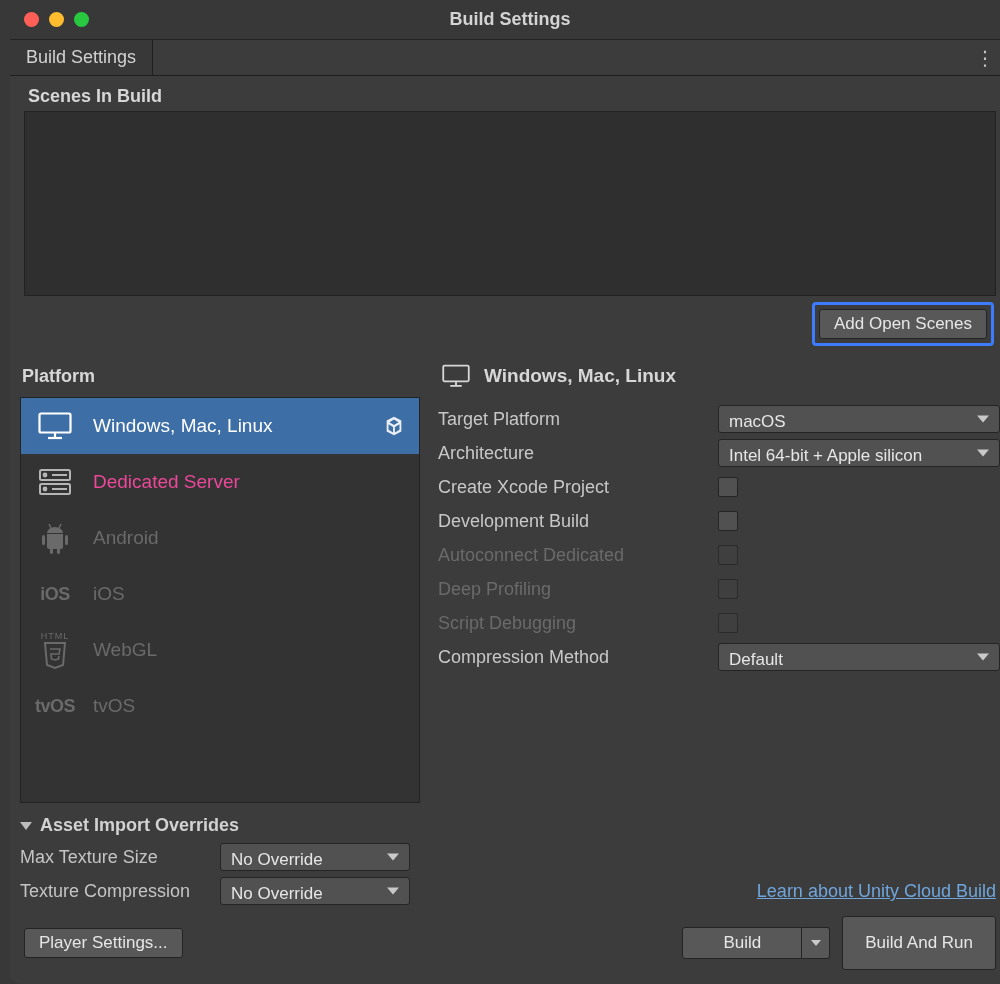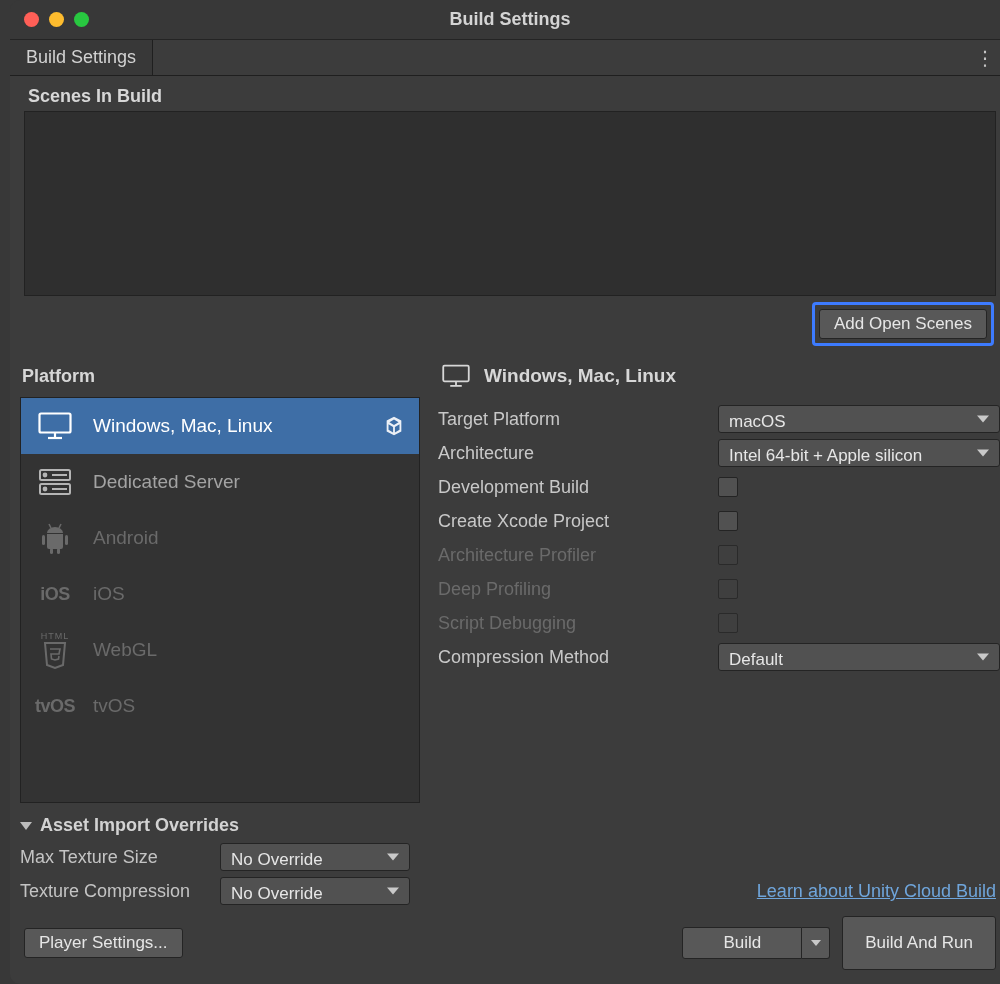--- a/index.html
+++ b/index.html
@@ -45,21 +45,21 @@
     background:#585858; color:#e6e6e6; border:1px solid #242424; border-radius:3px;
     padding:4px 14px; font-size:17px; cursor:pointer;
   }
   .main-cols { display:flex; gap:18px; margin-top:16px; flex:1; min-height:0;}
   .left-col { width:400px; display:flex; flex-direction:column;}
   .right-col { flex:1; display:flex; flex-direction:column;}
   .platform-list {
     background:#333333; border:1px solid #222; flex:1; margin-top:6px; overflow:hidden;
   }
   .platform-item {
-    display:flex; align-items:center; gap:18px; padding:10px 14px; font-size:19px; color:#a3a3a3;
+    display:flex; align-items:center; gap:18px; padding:10px 14px; font-size:19px; color:#ec4899;
     height:56px;
   }
   .platform-item.disabled { color:#6a6a6a;}
   .platform-item.selected { background:#3e6ea6; color:#fff;}
   .platform-item .pi-icon { width:40px; display:flex; justify-content:center; align-items:center;}
   .platform-item .pi-icon svg, .platform-item .pi-icon span { color:inherit;}
   .platform-item .pi-trail { margin-left:auto; color:#fff; opacity:.9;}
   .pi-text-icon { font-size:18px; font-weight:600; letter-spacing:-0.5px;}
   .ios-text { font-family: -apple-system, sans-serif;}
   .html5-badge { display:flex; flex-direction:column; align-items:center; line-height:1; }
@@ -240,29 +240,29 @@
               <span>macOS</span>
             </div>
         </div>
         <div class="field-row">
           <span class="lbl">Architecture</span>
           <div class="select">
               <span>Intel 64-bit + Apple silicon</span>
             </div>
         </div>
         <div class="field-row">
+          <span class="lbl">Create Xcode Project</span>
+          <div class="checkbox"></div>
+        </div>
+        <div class="field-row">
           <span class="lbl">Development Build</span>
           <div class="checkbox"></div>
         </div>
-        <div class="field-row">
-          <span class="lbl">Create Xcode Project</span>
-          <div class="checkbox"></div>
-        </div>
         <div class="field-row disabled">
-          <span class="lbl">Architecture Profiler</span>
+          <span class="lbl">Autoconnect Dedicated</span>
           <div class="checkbox"></div>
         </div>
         <div class="field-row disabled">
           <span class="lbl">Deep Profiling</span>
           <div class="checkbox"></div>
         </div>
         <div class="field-row disabled">
           <span class="lbl">Script Debugging</span>
           <div class="checkbox"></div>
         </div>

